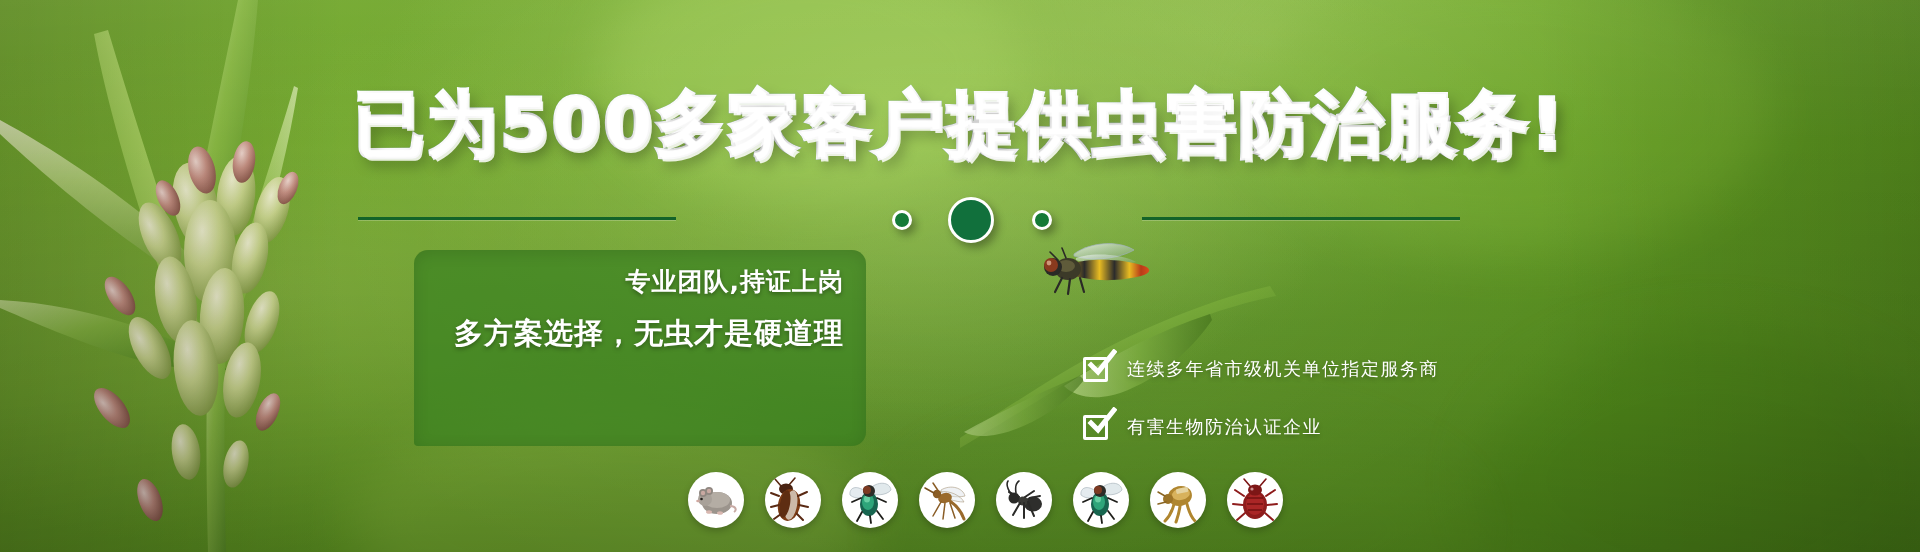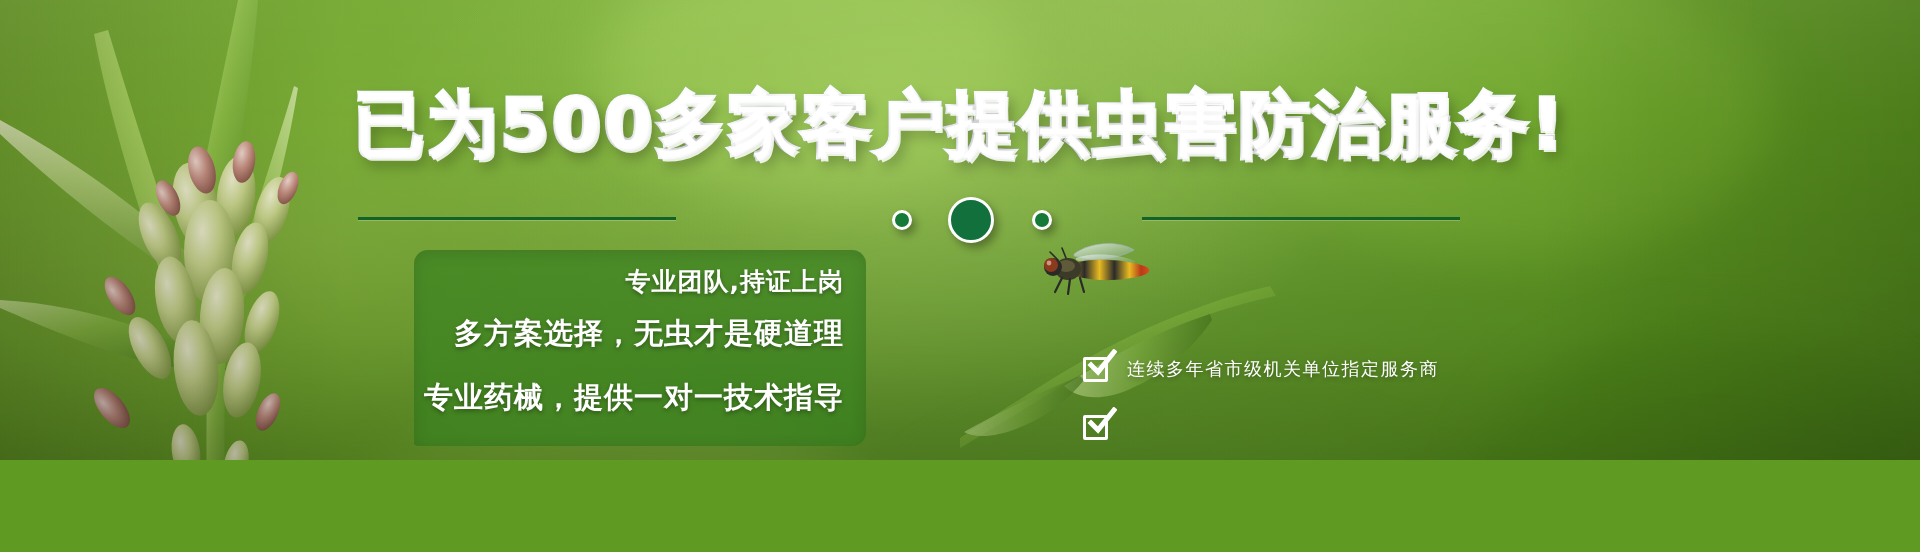--- a/index.html
+++ b/index.html
@@ -5,21 +5,21 @@
   * { margin:0; padding:0; box-sizing:border-box; }
   html,body { width:1920px; height:552px; overflow:hidden; }
   body {
     font-family:"Liberation Sans","DejaVu Sans",sans-serif;
     background:#5f9b22;
   }
 
   
   .banner {
     position:relative;
-    width:1920px; height:460px;
+    width:1920px; height:552px;
     overflow:hidden;
     background:#6aa626;
   }
 
   
   .bg-base{
     position:absolute; inset:0;
     background:
       radial-gradient(ellipse 900px 420px at 14% 52%, #7fae3a 0%, rgba(127,174,58,0) 62%),
       radial-gradient(ellipse 760px 520px at 46% 18%, #8fbd45 0%, rgba(143,189,69,0) 66%),
@@ -244,21 +244,20 @@
     <div class="rule left"></div>
     <div class="dot s1"></div>
     <div class="dot big"></div>
     <div class="dot s2"></div>
     <div class="rule right"></div>
   </div>
 
   <div class="panel">
     <div class="line l1">专业团队,持证上岗</div>
     <div class="line l2">多方案选择，无虫才是硬道理</div>
-    <div class="line l3">专业药械，提供一对一技术指导</div>
   </div>
 
   <svg class="hoverfly" viewBox="0 0 130 70">
     <defs>
       <linearGradient id="abd" x1="0" y1="0" x2="1" y2="0">
         <stop offset="0%" stop-color="#d8a516"></stop>
         <stop offset="22%" stop-color="#2b2b2b"></stop>
         <stop offset="40%" stop-color="#e8bb22"></stop>
         <stop offset="58%" stop-color="#2b2b2b"></stop>
         <stop offset="76%" stop-color="#e8bb22"></stop>
@@ -300,20 +299,21 @@
       <span class="txt">连续多年省市级机关单位指定服务商</span>
     </div>
 
     <div class="feature">
       <span class="cb">
         <span class="box"></span>
         <svg class="tick" viewBox="0 0 30 30">
             <path d="M4 16 L11 23 L27 3" fill="none" stroke="#ffffff" stroke-width="5" stroke-linecap="square" stroke-linejoin="miter"></path>
           </svg>
       </span>
+      <span class="txt">有害生物防治认证企业</span>
     </div>
 
   </div>
 
   <div class="pests">
 
     <div class="pest">
       <svg viewBox="0 0 48 48" width="48" height="48">
         <ellipse cx="25" cy="27" rx="15" ry="11" fill="#9b948c"></ellipse>
         <ellipse cx="25" cy="24" rx="13" ry="8" fill="#b4ada4"></ellipse>

